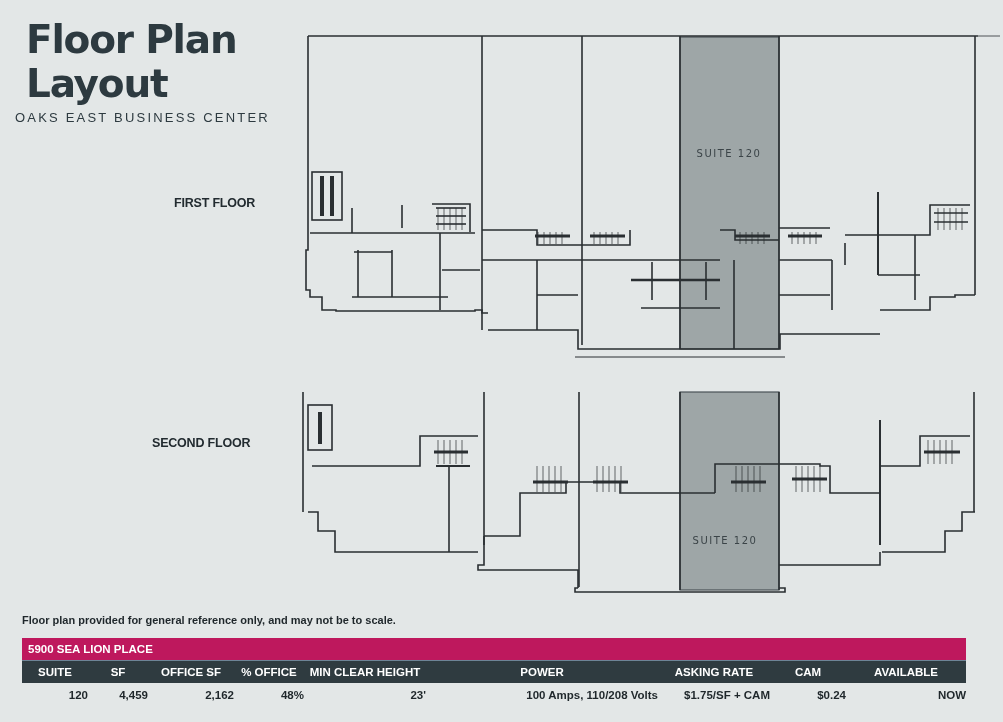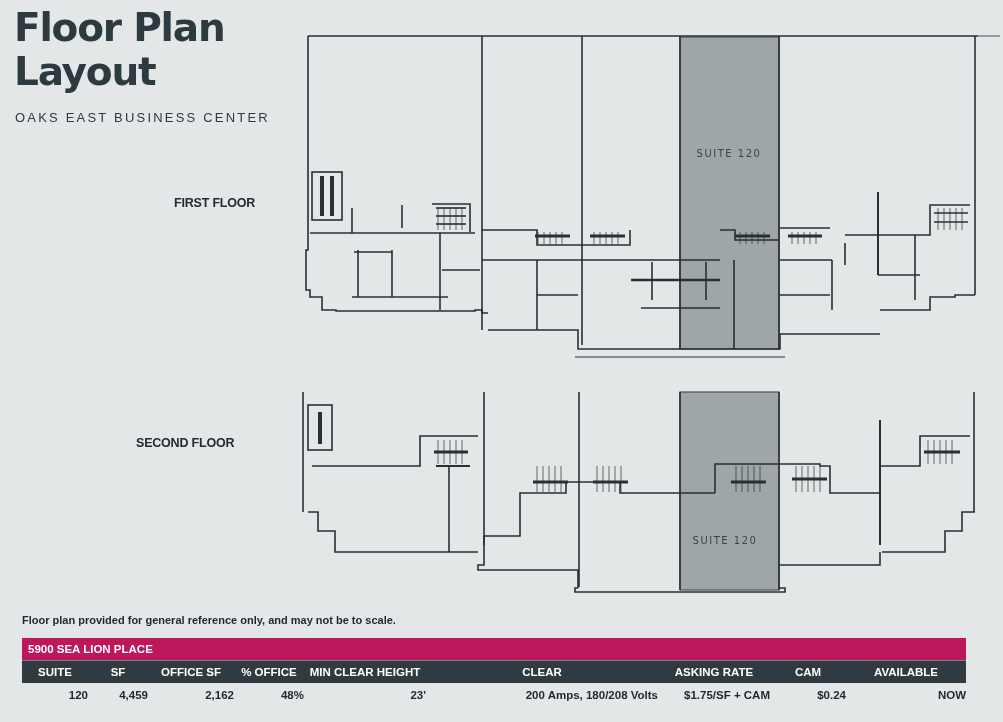--- a/index.html
+++ b/index.html
@@ -1,37 +1,37 @@
 <!DOCTYPE html>
 <html><head>
 <meta charset="utf-8">
 <style>
   html,body{margin:0;padding:0;}
   body{width:1003px;height:722px;background:#e3e7e7;position:relative;overflow:hidden;font-family:"Liberation Sans",sans-serif;color:#2a353b;}
-  .title{position:absolute;left:14px;top:6px;font-family:"DejaVu Sans",sans-serif;font-weight:bold;font-size:39px;line-height:44px;color:#2d3a40;letter-spacing:-1.2px;margin:0;}
+  .title{position:absolute;left:14px;top:6px;font-family:"DejaVu Sans",sans-serif;font-weight:bold;font-size:39px;line-height:44px;color:#2d3a40;letter-spacing:-1.2px;margin:12px;}
   .subtitle{position:absolute;left:15px;top:110px;font-size:13px;letter-spacing:2.2px;color:#2d3a40;text-align:center;}
   .floor-label{position:absolute;font-weight:bold;font-size:12.5px;color:#222b30;letter-spacing:-0.2px;}
   .plan{position:absolute;left:0;top:0;}
   .disclaimer{position:absolute;left:22px;top:614px;font-weight:bold;font-size:11px;color:#1f272b;}
   .tbl{position:absolute;left:22px;top:638px;width:944px;border-collapse:collapse;}
   .tbl .cap td{background:#be185d;color:#fff;font-weight:bold;font-size:11.5px;height:22px;padding:0 0 0 6px;text-align:left;border-bottom:1px solid #6e8496;}
   .tbl .hdr th{background:#2f3b40;color:#fff;font-weight:bold;font-size:11.5px;height:22px;padding:0;text-align:center;}
   .tbl .row td{font-weight:bold;font-size:11.5px;height:24px;color:#1f272b;text-align:right;padding:0;}
 </style>
 </head>
 <body>
 
 <div class="title">
   <div>Floor Plan</div>
   <div>Layout</div>
 </div>
 <div class="subtitle">OAKS EAST BUSINESS CENTER</div>
 
 <div class="floor-label" style="left:174px;top:196px;">FIRST FLOOR</div>
-<div class="floor-label" style="left:136px;top:436px;">SECOND FLOOR</div>
+<div class="floor-label" style="left:152px;top:436px;">SECOND FLOOR</div>
 
 <svg class="plan" width="1003" height="722" viewBox="0 0 1003 722" style="pointer-events:none">
   <g fill="none" stroke="#2a2f32" stroke-width="1.6">
 
     <rect x="680" y="37" width="99" height="312" fill="#9ea6a7" stroke="#4a5256" stroke-width="1.2"></rect>
 
     <polyline points="308,36 978,36"></polyline>
     <line x1="978" y1="36" x2="1000" y2="36" stroke-width="0.8"></line>
 
     <polyline points="308,36 308,250 306,250 306,290 310,290 310,297 322,297 322,310 336,310 336,311 475,311 475,310 482,310 482,313 488,313"></polyline>
@@ -202,30 +202,30 @@
   <tbody>
       <tr class="cap">
     <td colspan="9">5900 SEA LION PLACE</td>
   </tr>
   <tr class="hdr">
     <th style="width:66px">SUITE</th>
     <th style="width:60px">SF</th>
     <th style="width:86px">OFFICE SF</th>
     <th style="width:70px">% OFFICE</th>
     <th style="width:122px">MIN CLEAR HEIGHT</th>
-    <th style="width:232px">CLEAR</th>
+    <th style="width:232px">POWER</th>
     <th style="width:112px">ASKING RATE</th>
     <th style="width:76px">CAM</th>
     <th>AVAILABLE</th>
   </tr>
   <tr class="row">
     <td>120</td>
     <td>4,459</td>
     <td>2,162</td>
     <td>48%</td>
     <td>23'</td>
-    <td>200 Amps, 180/208 Volts</td>
+    <td>100 Amps, 110/208 Volts</td>
     <td>$1.75/SF + CAM</td>
     <td>$0.24</td>
     <td>NOW</td>
   </tr>
 </tbody>
   </table>
 
 </body></html>

